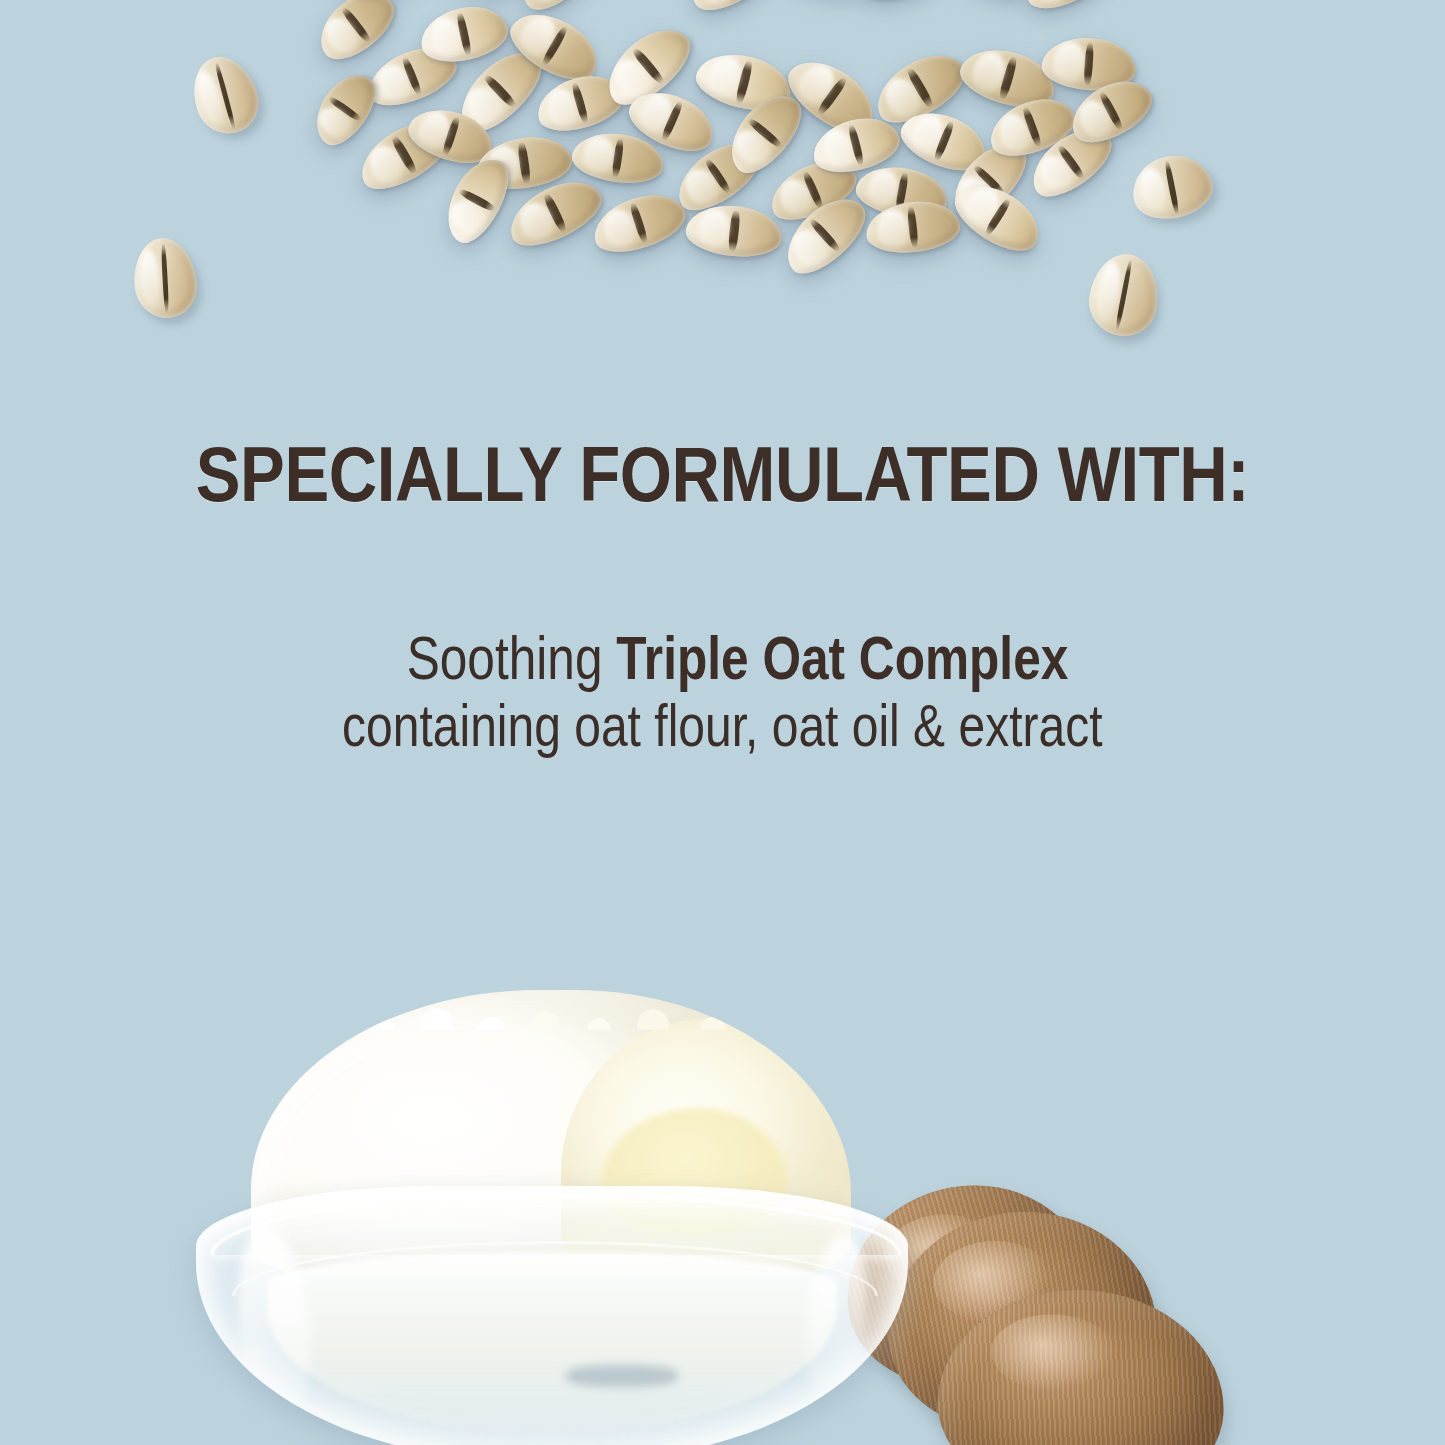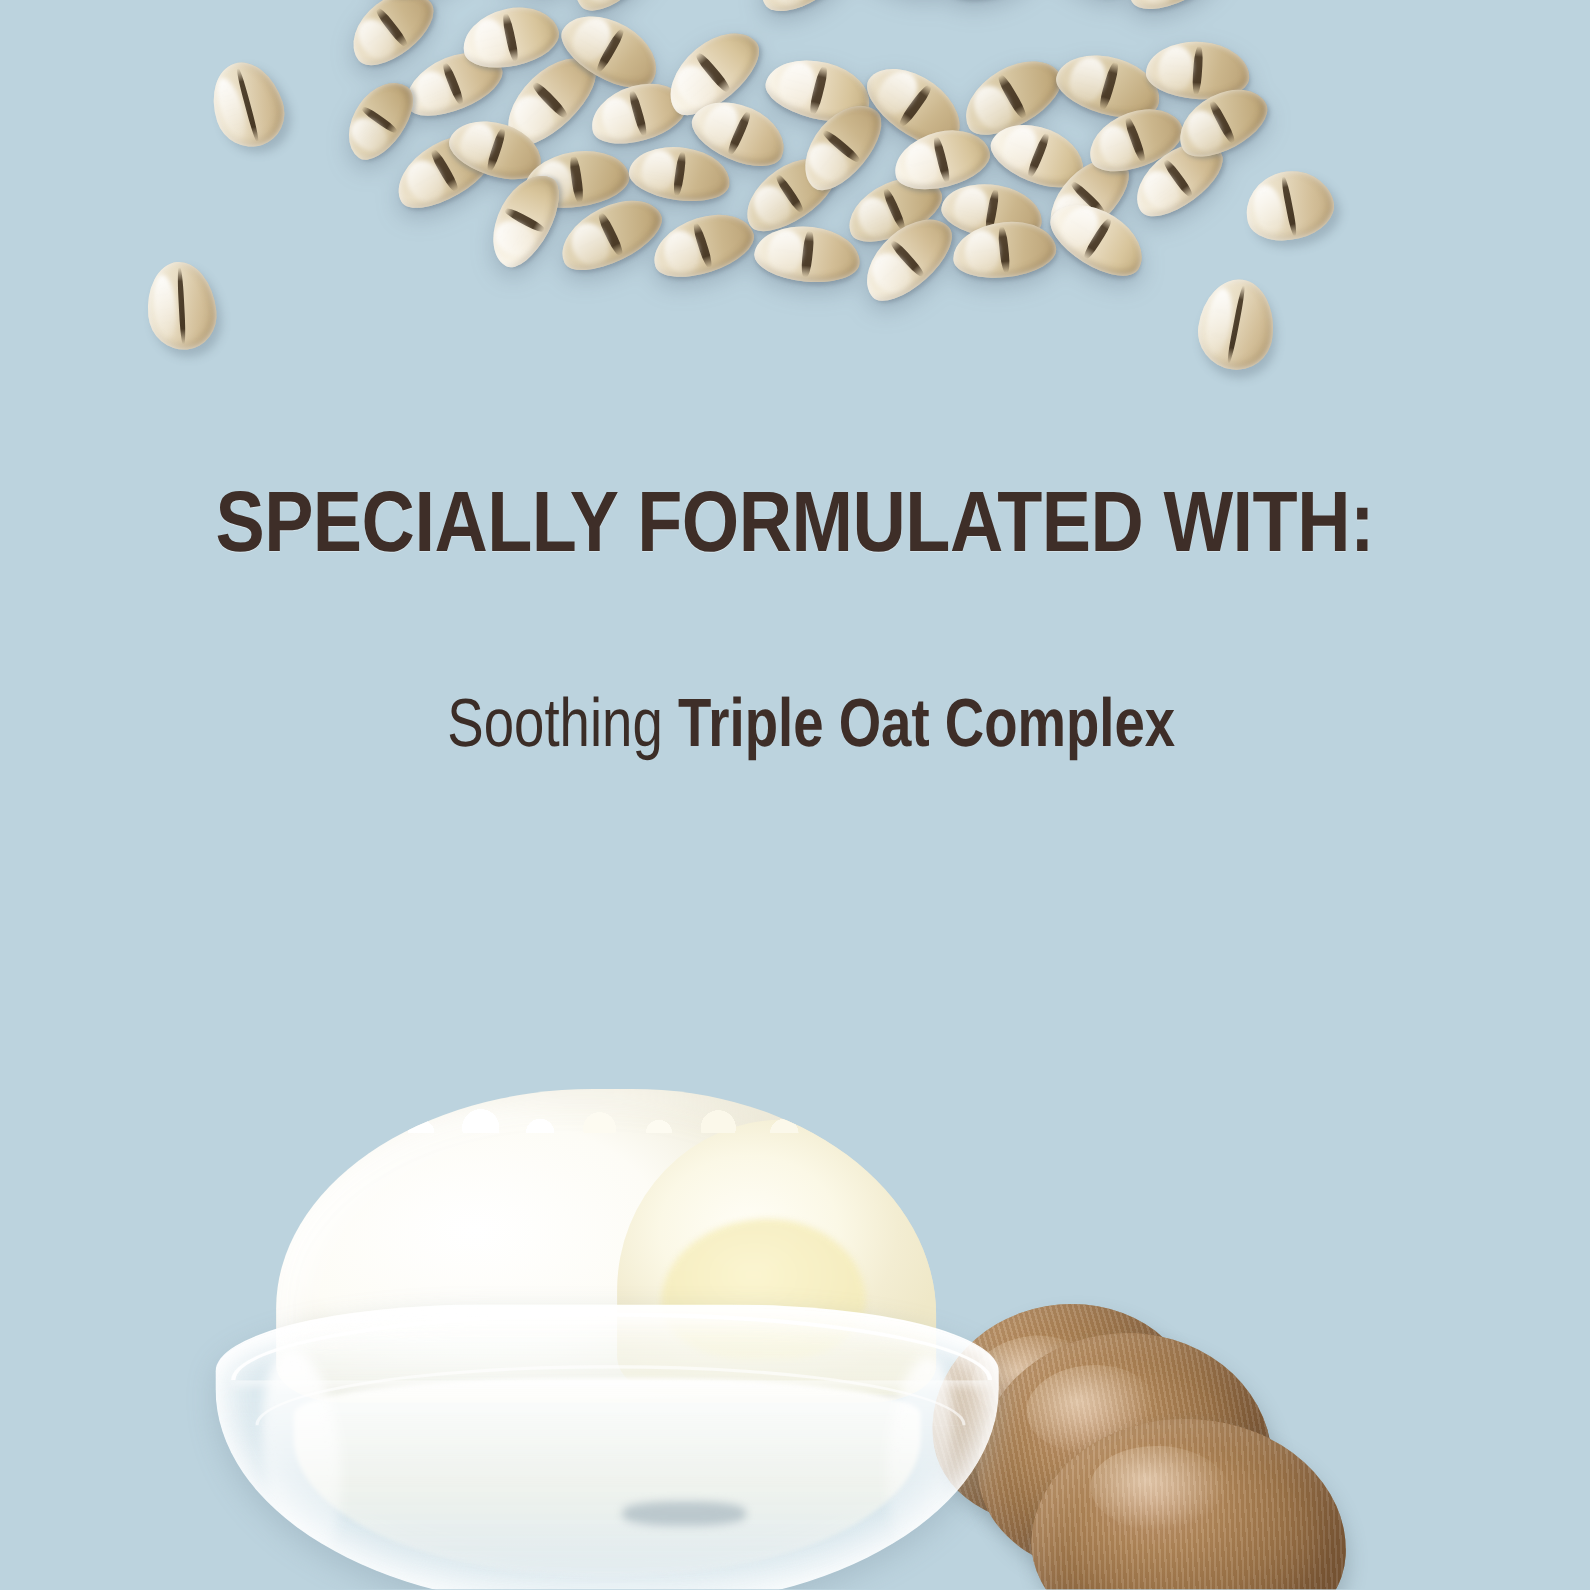--- a/index.html
+++ b/index.html
@@ -261,20 +261,23 @@
   <div class="loose-flake" style="left:1132px;top:156px;width:80px;height:62px;transform:rotate(-14deg);"></div>
   <div class="loose-flake" style="left:1090px;top:254px;width:68px;height:82px;transform:rotate(8deg);"></div>
 
   <div class="headline">SPECIALLY FORMULATED WITH:</div>
 
   <div class="ingredient ing-1-l1">
     <span class="ing-line-inner">
       <span class="lite">Soothing </span><span class="strong">Triple Oat Complex</span>
     </span>
   </div>
+  <div class="ingredient ing-1-l2">
+    <span class="ing-line-inner lite">containing oat flour, oat oil &amp; extract</span>
+  </div>
 
 
   <div class="nut" style="left:846px;top:1186px;width:244px;height:200px;transform:rotate(-10deg);">
     <div class="grain"></div>
       <div class="hl"></div>
   </div>
   <div class="nut" style="left:888px;top:1212px;width:268px;height:222px;transform:rotate(-4deg);">
     <div class="grain"></div>
       <div class="hl"></div>
   </div>

